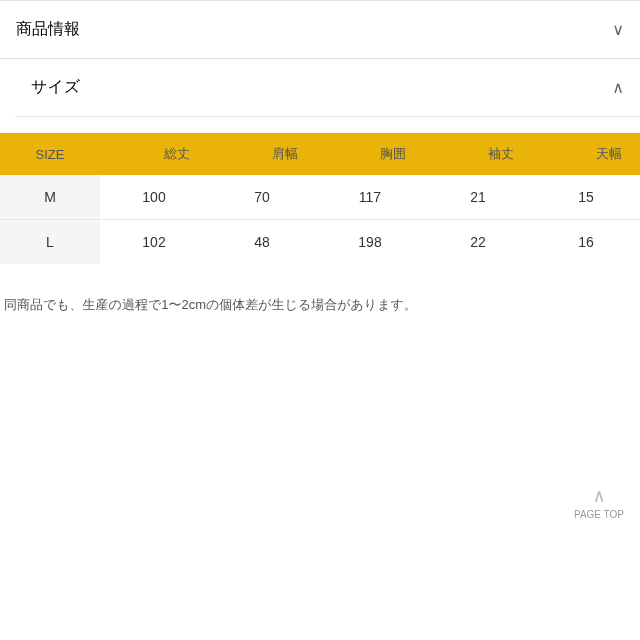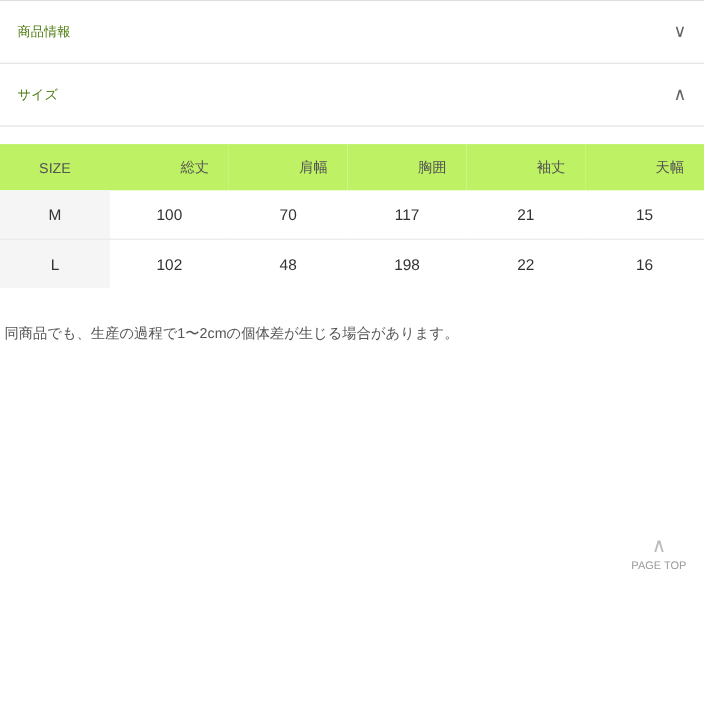--- a/index.html
+++ b/index.html
@@ -21,51 +21,52 @@
     .section-header {
       display: flex;
       justify-content: space-between;
       align-items: center;
       padding: 18px 16px;
       border-bottom: 1px solid #e0e0e0;
       border-top: 1px solid #e0e0e0;
     }
 
     .section-header-title {
-      font-size: 12px;
+      font-size: 16px;
       font-weight: 500;
-      color: #4d7c0f;
+      color: #000000;
     }
 
     .chevron-icon {
       font-size: 16px;
       color: #666;
     }
 
     .size-section-header {
       display: flex;
       justify-content: space-between;
       align-items: center;
       padding: 18px 16px;
       border-bottom: 1px solid #e0e0e0;
+      margin-left: 15px;
     }
 
     .size-table-container {
       padding: 16px 0;
       overflow-x: auto;
     }
 
     .size-table {
       width: 100%;
       border-collapse: collapse;
       font-size: 14px;
     }
 
     .size-table thead tr {
-      background-color: #bef264;
+      background-color: #eab308;
     }
 
     .size-table th {
       padding: 12px 18px;
       text-align: right;
       font-weight: 400;
       color: #555;
       font-size: 13px;
     }
 

